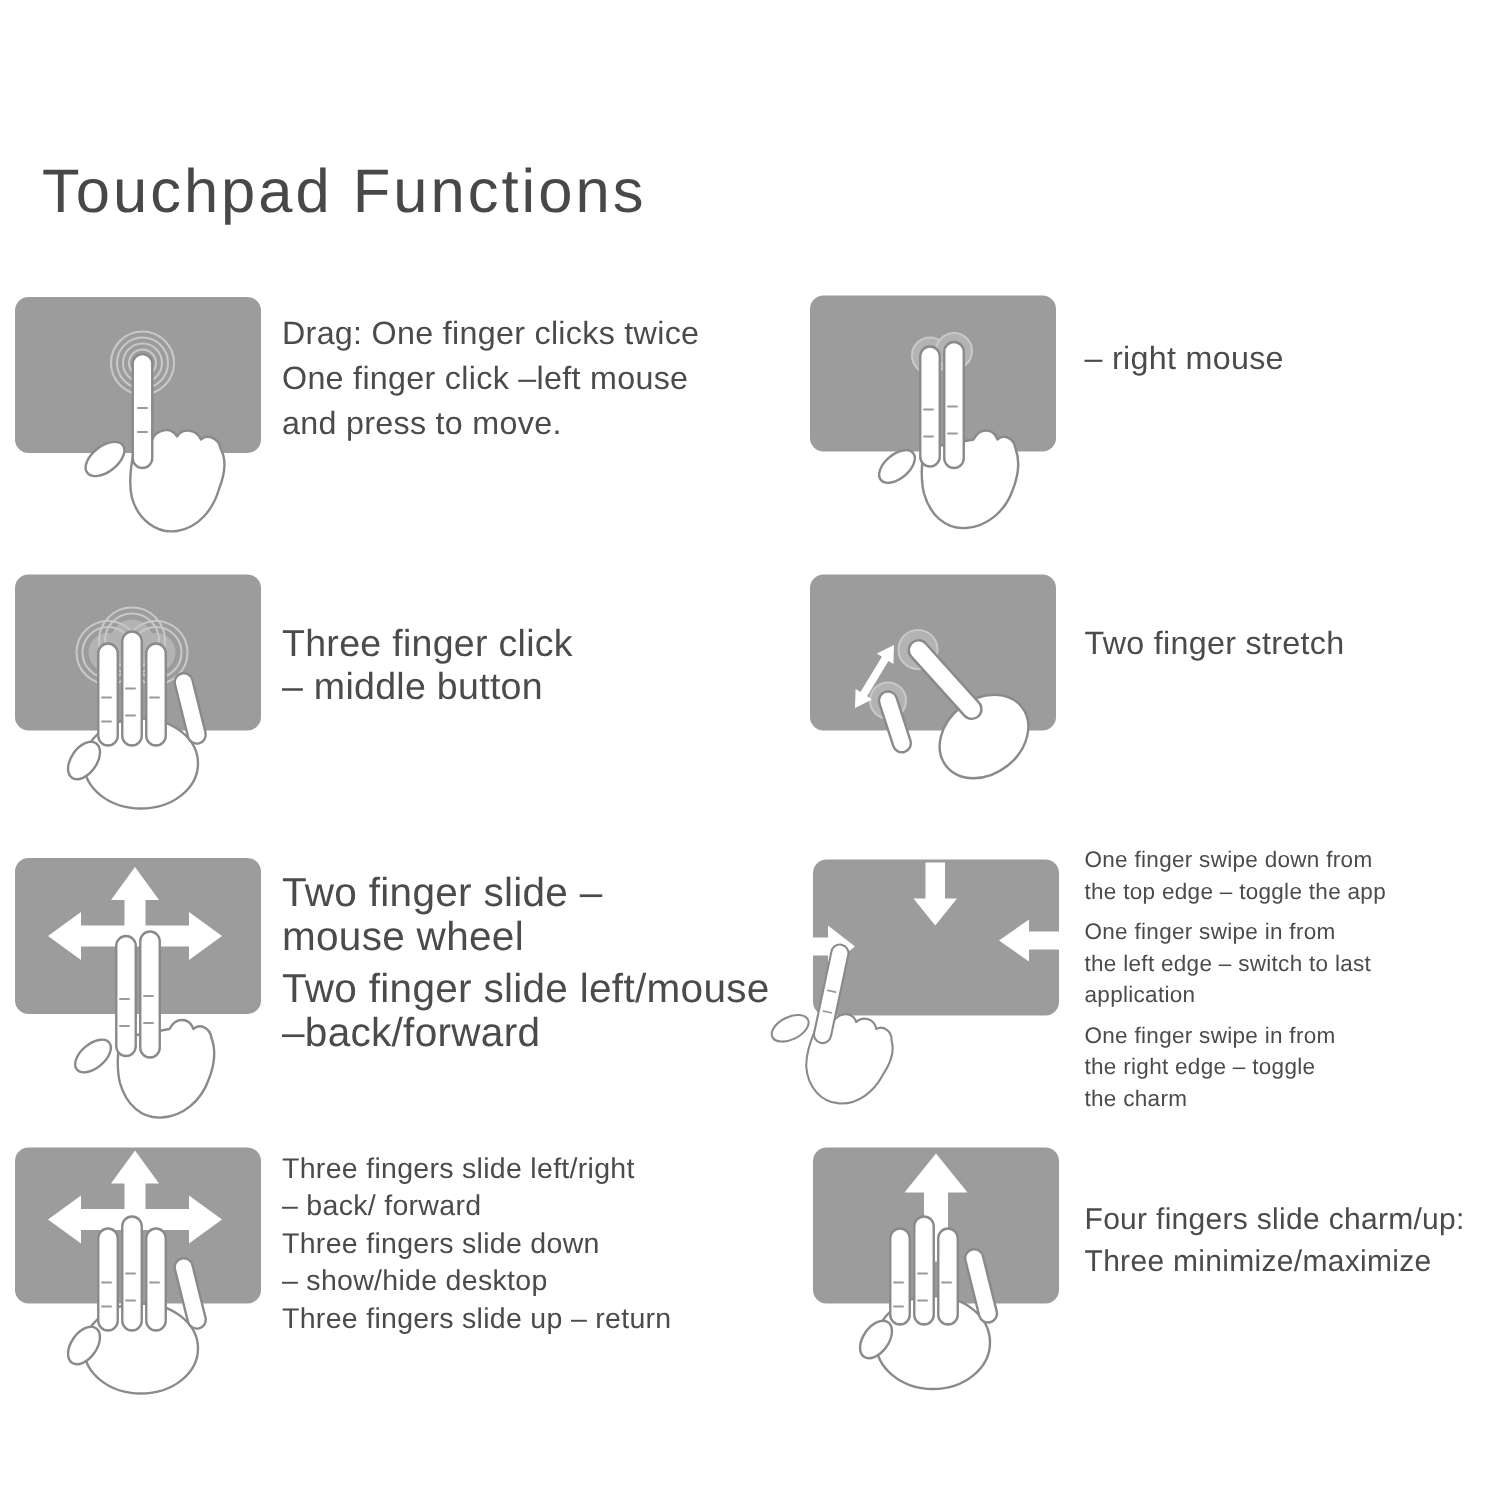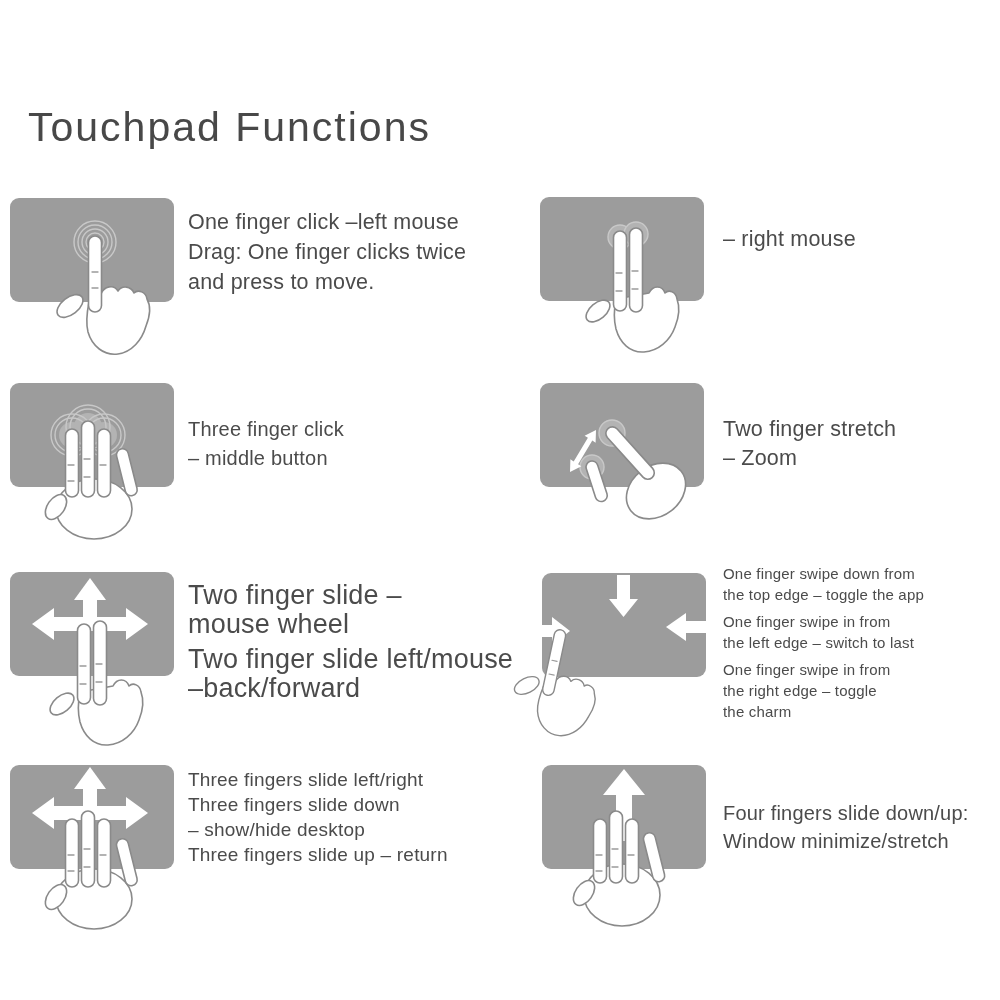--- a/index.html
+++ b/index.html
@@ -39,22 +39,22 @@
       <rect x="90.5" y="42" width="13" height="76" rx="6.5"></rect>
     </g>
     <g stroke="#9a9a9a" stroke-width="1.3" stroke-linecap="round" fill="none">
       <path d="M94,78 h6"></path>
         <path d="M94,94 h6"></path>
     </g>
   </svg>
   <div class="cell-text" style="left:188px;top:201px;font-size:21.5px;line-height:30px">
     <p>
       </p>
+      <div class="line">Drag: One finger clicks twice</div>
       <div class="line">One finger click –left mouse</div>
-      <div class="line">Drag: One finger clicks twice</div>
       <div class="line">and press to move.</div>
     <p></p>
   </div>
 
   <svg class="illus" style="left:528px;top:193px" width="200" height="200" viewBox="0 0 200 200">
     <rect x="12" y="4" width="164" height="104" rx="9" fill="#9c9c9c"></rect>
     <g fill="#b3b3b3" stroke="#c8c8c8" stroke-width="1.4">
       <circle cx="92" cy="44" r="12"></circle>
         <circle cx="108" cy="41" r="12"></circle>
     </g>
@@ -102,21 +102,21 @@
       <ellipse cx="58" cy="128" rx="14" ry="8.5" transform="rotate(-55 58 128)"></ellipse>
     </g>
     <g stroke="#9a9a9a" stroke-width="1.3" stroke-linecap="round" fill="none">
       <path d="M70,86 h6"></path>
         <path d="M86,80 h6"></path>
         <path d="M102,86 h6"></path>
         <path d="M70,102 h6"></path>
         <path d="M86,98 h6"></path>
     </g>
   </svg>
-  <div class="cell-text" style="left:188px;top:409px;font-size:20px;line-height:28.5px">
+  <div class="cell-text" style="left:188px;top:409px;font-size:25px;line-height:28.5px">
     <p>
       </p>
       <div class="line">Three finger click</div>
       <div class="line">– middle button</div>
     <p></p>
   </div>
 
   <svg class="illus" style="left:528px;top:379px" width="200" height="200" viewBox="0 0 200 200">
     <rect x="12" y="4" width="164" height="104" rx="9" fill="#9c9c9c"></rect>
     <g>
@@ -127,21 +127,20 @@
     <g fill="#ffffff" stroke="#8a8a8a" stroke-width="1.6" stroke-linecap="round" stroke-linejoin="round">
       <ellipse cx="128" cy="112" rx="32" ry="25" transform="rotate(-38 128 112)"></ellipse>
       <rect x="77.5" y="48" width="13" height="66" rx="6.5" transform="rotate(-42 84 54)"></rect>
       <rect x="58" y="82" width="12" height="42" rx="6" transform="rotate(-18 64 88)"></rect>
     </g>
   </svg>
   <div class="cell-text" style="left:723px;top:409px;font-size:21.5px;line-height:28.5px">
     <p>
       </p>
       <div class="line">Two finger stretch</div>
-      <div class="line">– Zoom</div>
     <p></p>
   </div>
 
   <svg class="illus" style="left:-2px;top:568px" width="200" height="210" viewBox="0 0 200 210">
     <rect x="12" y="4" width="164" height="104" rx="9" fill="#9c9c9c"></rect>
     <g fill="#ffffff">
       <rect x="85" y="28" width="14" height="32"></rect>
       <polygon points="92,10 108,32 76,32"></polygon>
       <rect x="54" y="49" width="38" height="14"></rect>
       <polygon points="34,56 56,40 56,72"></polygon>
@@ -201,20 +200,21 @@
   <div class="cell-text" style="left:723px;top:557px;font-size:15px;line-height:21px">
     <p>
       </p>
       <div class="line">One finger swipe down from</div>
       <div class="line">the top edge – toggle the app</div>
     <p></p>
     <p>
       </p>
       <div class="line">One finger swipe in from</div>
       <div class="line">the left edge – switch to last</div>
+      <div class="line">application</div>
     <p></p>
     <p>
       </p>
       <div class="line">One finger swipe in from</div>
       <div class="line">the right edge – toggle</div>
       <div class="line">the charm</div>
     <p></p>
   </div>
 
   <svg class="illus" style="left:-2px;top:761px" width="200" height="210" viewBox="0 0 200 210">
@@ -242,20 +242,21 @@
           <path d="M102,86 h6"></path>
           <path d="M70,102 h6"></path>
           <path d="M86,98 h6"></path>
       </g>
     </g>
   </svg>
   <div class="cell-text" style="left:188px;top:761px;font-size:19px;line-height:25px">
     <p>
       </p>
       <div class="line">Three fingers slide left/right</div>
+      <div class="line">– back/ forward</div>
       <div class="line">Three fingers slide down</div>
       <div class="line">– show/hide desktop</div>
       <div class="line">Three fingers slide up – return</div>
     <p></p>
   </div>
 
   <svg class="illus" style="left:530px;top:761px" width="200" height="210" viewBox="0 0 200 210">
     <rect x="12" y="4" width="164" height="104" rx="9" fill="#9c9c9c"></rect>
     <g fill="#ffffff">
       <rect x="86" y="30" width="16" height="50"></rect>
@@ -273,18 +274,18 @@
       <path d="M66,94 h6"></path>
         <path d="M82,88 h6"></path>
         <path d="M98,94 h6"></path>
         <path d="M66,110 h6"></path>
         <path d="M82,106 h6"></path>
     </g>
   </svg>
   <div class="cell-text" style="left:723px;top:793px;font-size:20px;line-height:28px">
     <p>
       </p>
-      <div class="line">Four fingers slide down/up:</div>
-      <div class="line">Window minimize/stretch</div>
+      <div class="line">Four fingers slide charm/up:</div>
+      <div class="line">Three minimize/maximize</div>
     <p></p>
   </div>
 
 </div>
 
 </body></html>

